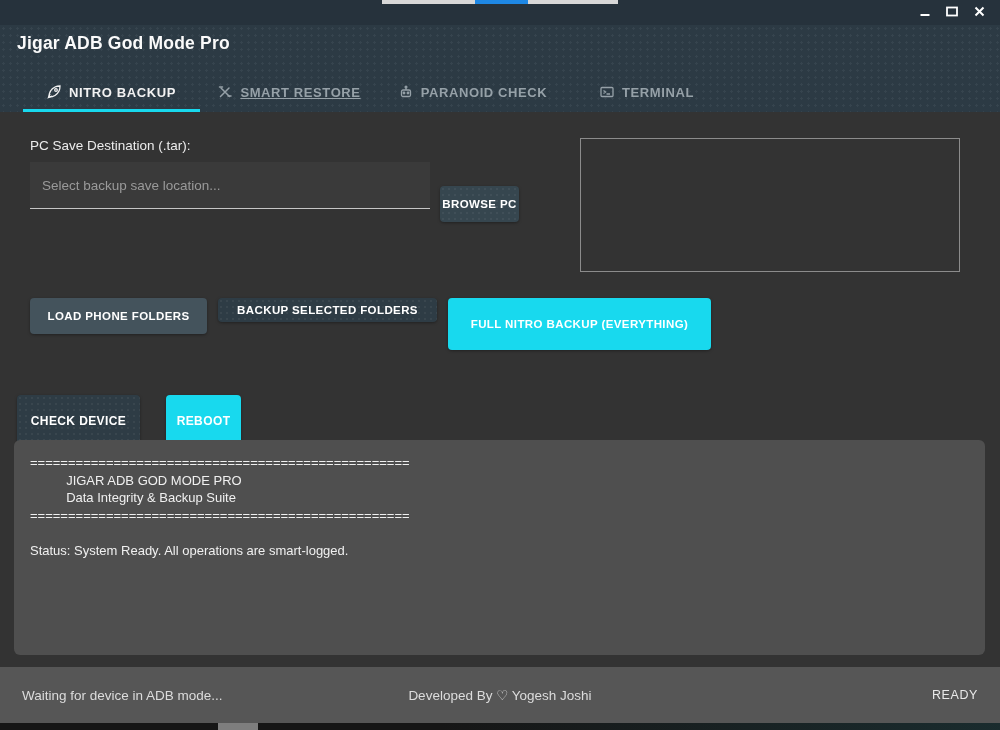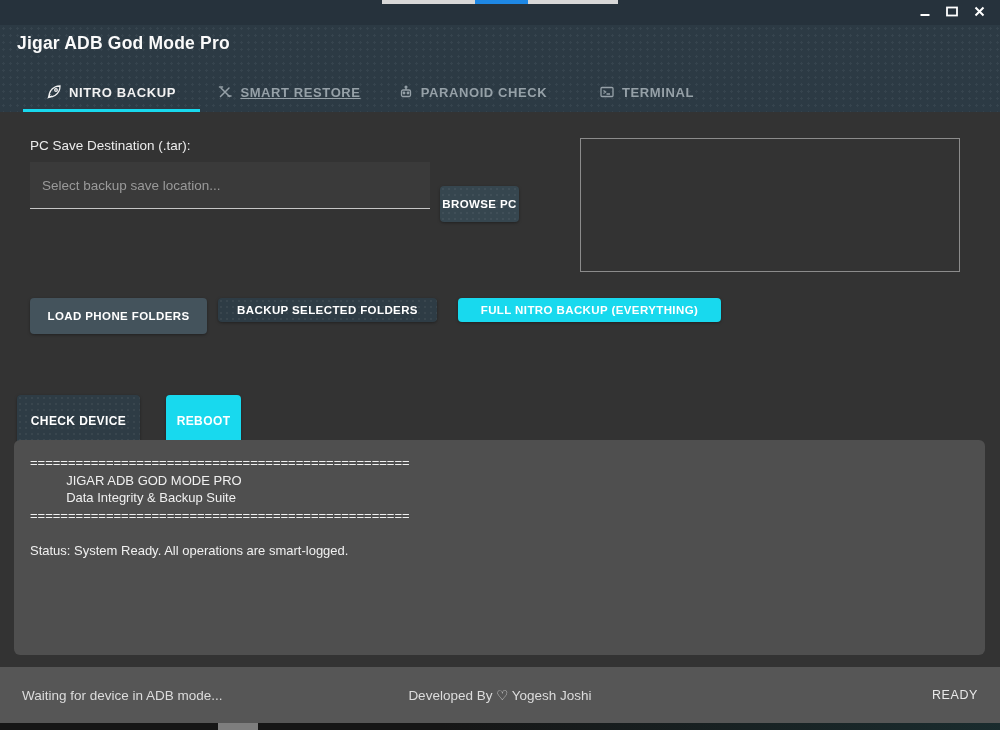--- a/index.html
+++ b/index.html
@@ -40,21 +40,21 @@
   .dest-input::placeholder { color:#9A9A9A; }
 
   .btn { border:none; border-radius:4px; color:#FFFFFF; font-weight:bold; font-family:inherit;
          cursor:pointer; letter-spacing:0.4px; box-shadow:0 1px 3px rgba(0,0,0,0.35); }
   .dotted { background-image:radial-gradient(rgba(255,255,255,0.05) 1px, transparent 1.2px);
             background-size:6px 6px; }
   .browse-btn     { position:absolute; left:440px; top:58px;  width:79px; height:36px; font-size:11.5px; background-color:#36464F;margin-top:16px; }
   .folder-list    { position:absolute; left:580px; top:26px;  width:380px; height:134px; border:1px solid #8C8C8C; background:transparent; }
   .load-btn       { position:absolute; left:30px;  top:186px; width:177px; height:36px; font-size:11.5px; background-color:#44535C; }
   .backup-sel-btn { position:absolute; left:218px; top:186px; width:219px; height:24px; font-size:11.5px; background-color:#2E3C45; }
-  .full-btn       { position:absolute; left:448px; top:186px; width:263px; height:24px; font-size:11.5px; background-color:#18D9EE;margin-left:10px; }
+  .full-btn       { position:absolute; left:448px; top:186px; width:263px; height:52px; font-size:11.5px; background-color:#18D9EE; }
   .check-btn      { position:absolute; left:17px;  top:283px; width:123px; height:52px; font-size:12px;   background-color:#2E3C45; }
   .reboot-btn     { position:absolute; left:166px; top:283px; width:75px;  height:51px; font-size:12px;   background-color:#18D9EE; }
 
   .log { position:absolute; left:14px; top:328px; width:971px; height:215px; background:#4F4F4F;
          border-radius:6px; padding:14px 16px; color:#F0F0F0; font-size:13px; line-height:17.5px;
          white-space:pre-wrap; overflow:hidden; }
 
   
   .statusbar { position:absolute; top:667px; left:0; width:1000px; height:56px; background:#565656;
                border-radius:0; display:grid; grid-template-columns:1fr auto 1fr; align-items:center;

